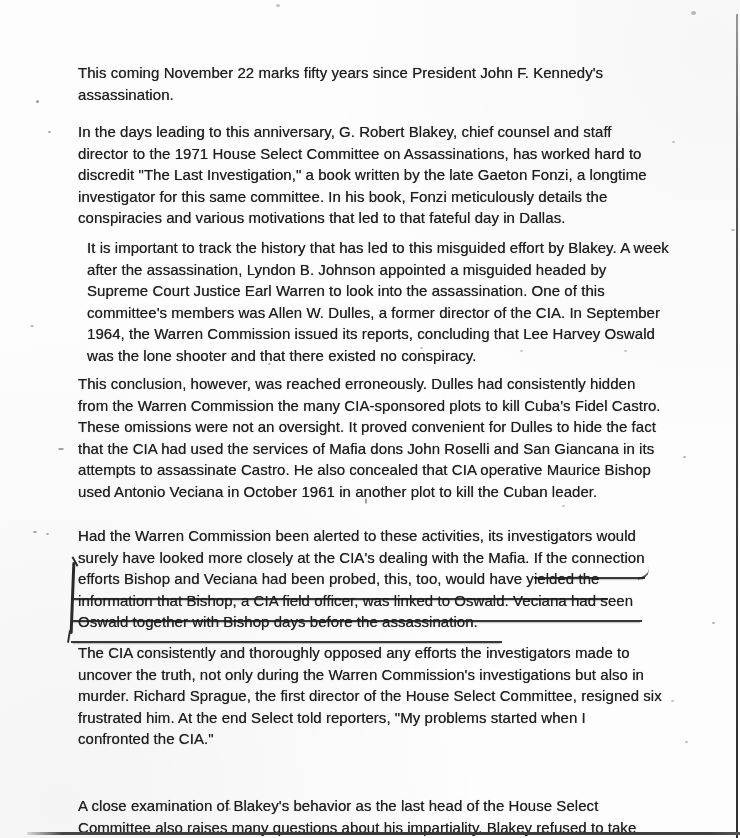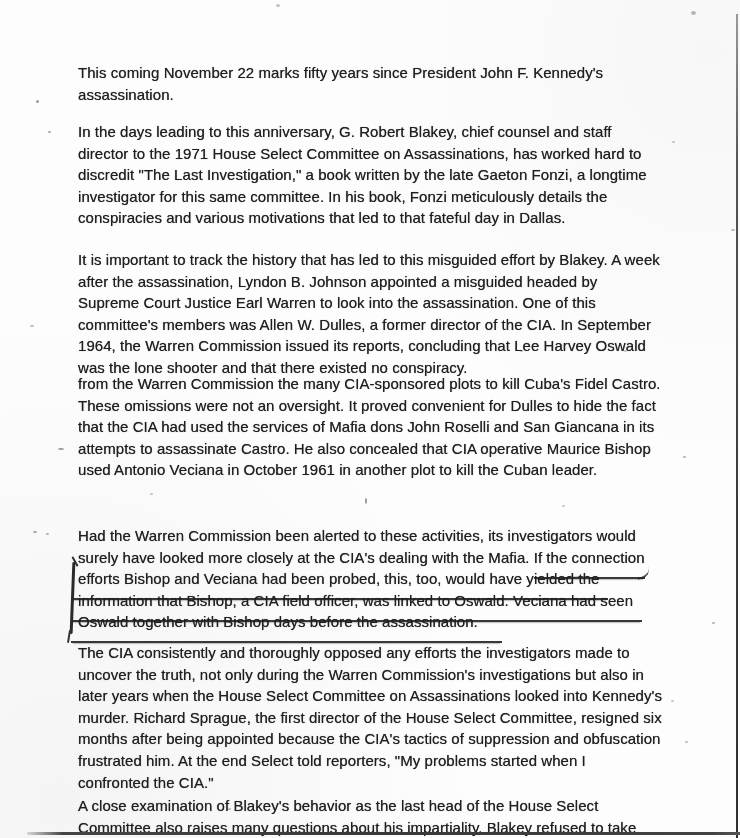--- a/index.html
+++ b/index.html
@@ -19,21 +19,21 @@
     position:absolute;
     left:78px;
     width:600px;
     font-size:15px;
     line-height:21.6px;
     letter-spacing:0.05px;
     text-shadow:0 0 0.7px rgba(25,25,25,0.75);
   }
   #para-0{top:62px;}
   #para-1{top:121px;}
-  #para-2{top:249px;}
+  #para-2{top:237px;margin-left:9px;}
   #para-3{top:373px;}
   #para-4{top:525px;}
   #para-5{top:642px;}
   #para-6{top:795px;}
   .line{white-space:pre;height:21.6px;}
   
   .pen-u{
     border-bottom:2px solid rgba(28,28,28,0.88);
     padding-bottom:11px;
     box-shadow:0 3px 1px -2px rgba(40,40,40,0.25);
@@ -88,39 +88,38 @@
     </div>
   <div class="para" id="para-2">
       <div class="line"><span>It is important to track the history that has led to this misguided effort by Blakey. A week</span></div>
       <div class="line"><span>after the assassination, Lyndon B. Johnson appointed a misguided headed by</span></div>
       <div class="line"><span>Supreme Court Justice Earl Warren to look into the assassination. One of this</span></div>
       <div class="line"><span>committee's members was Allen W. Dulles, a former director of the CIA. In September</span></div>
       <div class="line"><span>1964, the Warren Commission issued its reports, concluding that Lee Harvey Oswald</span></div>
       <div class="line"><span>was the lone shooter and that there existed no conspiracy.</span></div>
     </div>
   <div class="para" id="para-3">
+      <div class="line"><span>This conclusion, however, was reached erroneously. Dulles had consistently hidden</span></div>
       <div class="line"><span>from the Warren Commission the many CIA-sponsored plots to kill Cuba's Fidel Castro.</span></div>
       <div class="line"><span>These omissions were not an oversight. It proved convenient for Dulles to hide the fact</span></div>
       <div class="line"><span>that the CIA had used the services of Mafia dons John Roselli and San Giancana in its</span></div>
       <div class="line"><span>attempts to assassinate Castro. He also concealed that CIA operative Maurice Bishop</span></div>
       <div class="line"><span>used Antonio Veciana in October 1961 in another plot to kill the Cuban leader.</span></div>
     </div>
   <div class="para" id="para-4">
       <div class="line"><span>Had the Warren Commission been alerted to these activities, its investigators would</span></div>
       <div class="line"><span>surely have looked more closely at the CIA's dealing with the Mafia. </span><span class="pen-u hook">If the connection</span></div>
       <div class="line"><span class="pen-u full">efforts Bishop and Veciana had been probed, this, too, would have yielded the</span></div>
       <div class="line"><span class="pen-u full">information that Bishop, a CIA field officer, was linked to Oswald. Veciana had seen</span></div>
       <div class="line"><span class="pen-u full ext">Oswald together with Bishop days before the assassination.</span></div>
     </div>
   <div class="para" id="para-5">
       <div class="line"><span>The CIA consistently and thoroughly opposed any efforts the investigators made to</span></div>
       <div class="line"><span>uncover the truth, not only during the Warren Commission's investigations but also in</span></div>
-      <div class="line"><span>later years when the House Select Committee on Assassinations looked into Kennedy's</span></div>
       <div class="line"><span>murder. Richard Sprague, the first director of the House Select Committee, resigned six</span></div>
-      <div class="line"><span>months after being appointed because the CIA's tactics of suppression and obfuscation</span></div>
       <div class="line"><span>frustrated him. At the end Select told reporters, "My problems started when I</span></div>
       <div class="line"><span>confronted the CIA."</span></div>
     </div>
   <div class="para" id="para-6">
       <div class="line"><span>A close examination of Blakey's behavior as the last head of the House Select</span></div>
       <div class="line"><span>Committee also raises many questions about his impartiality. Blakey refused to take</span></div>
     </div>
 
   <div class="margin-mark">
     <div class="mm-hook"></div>

